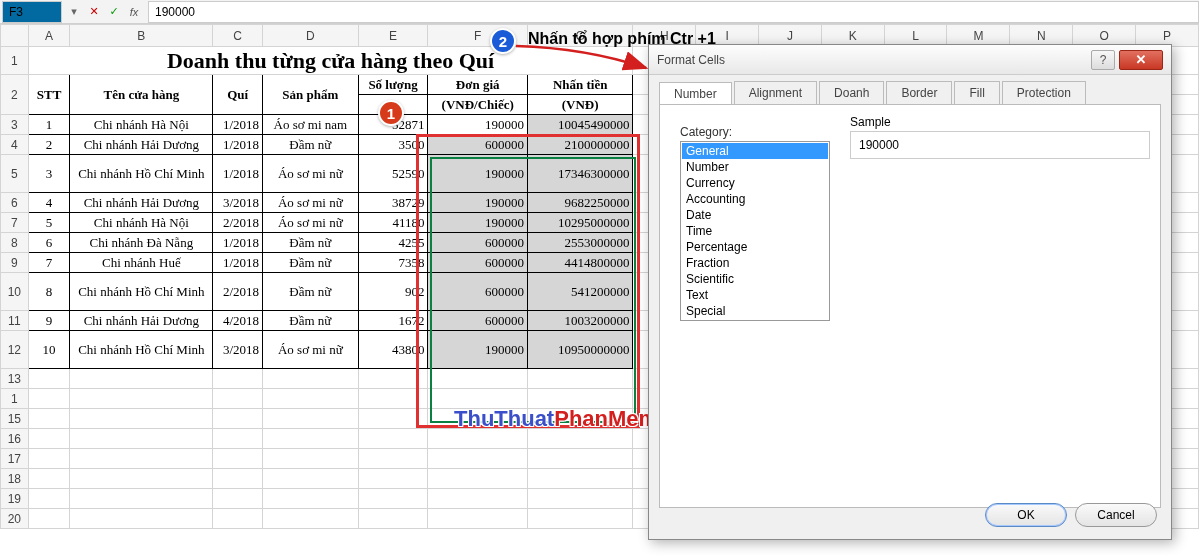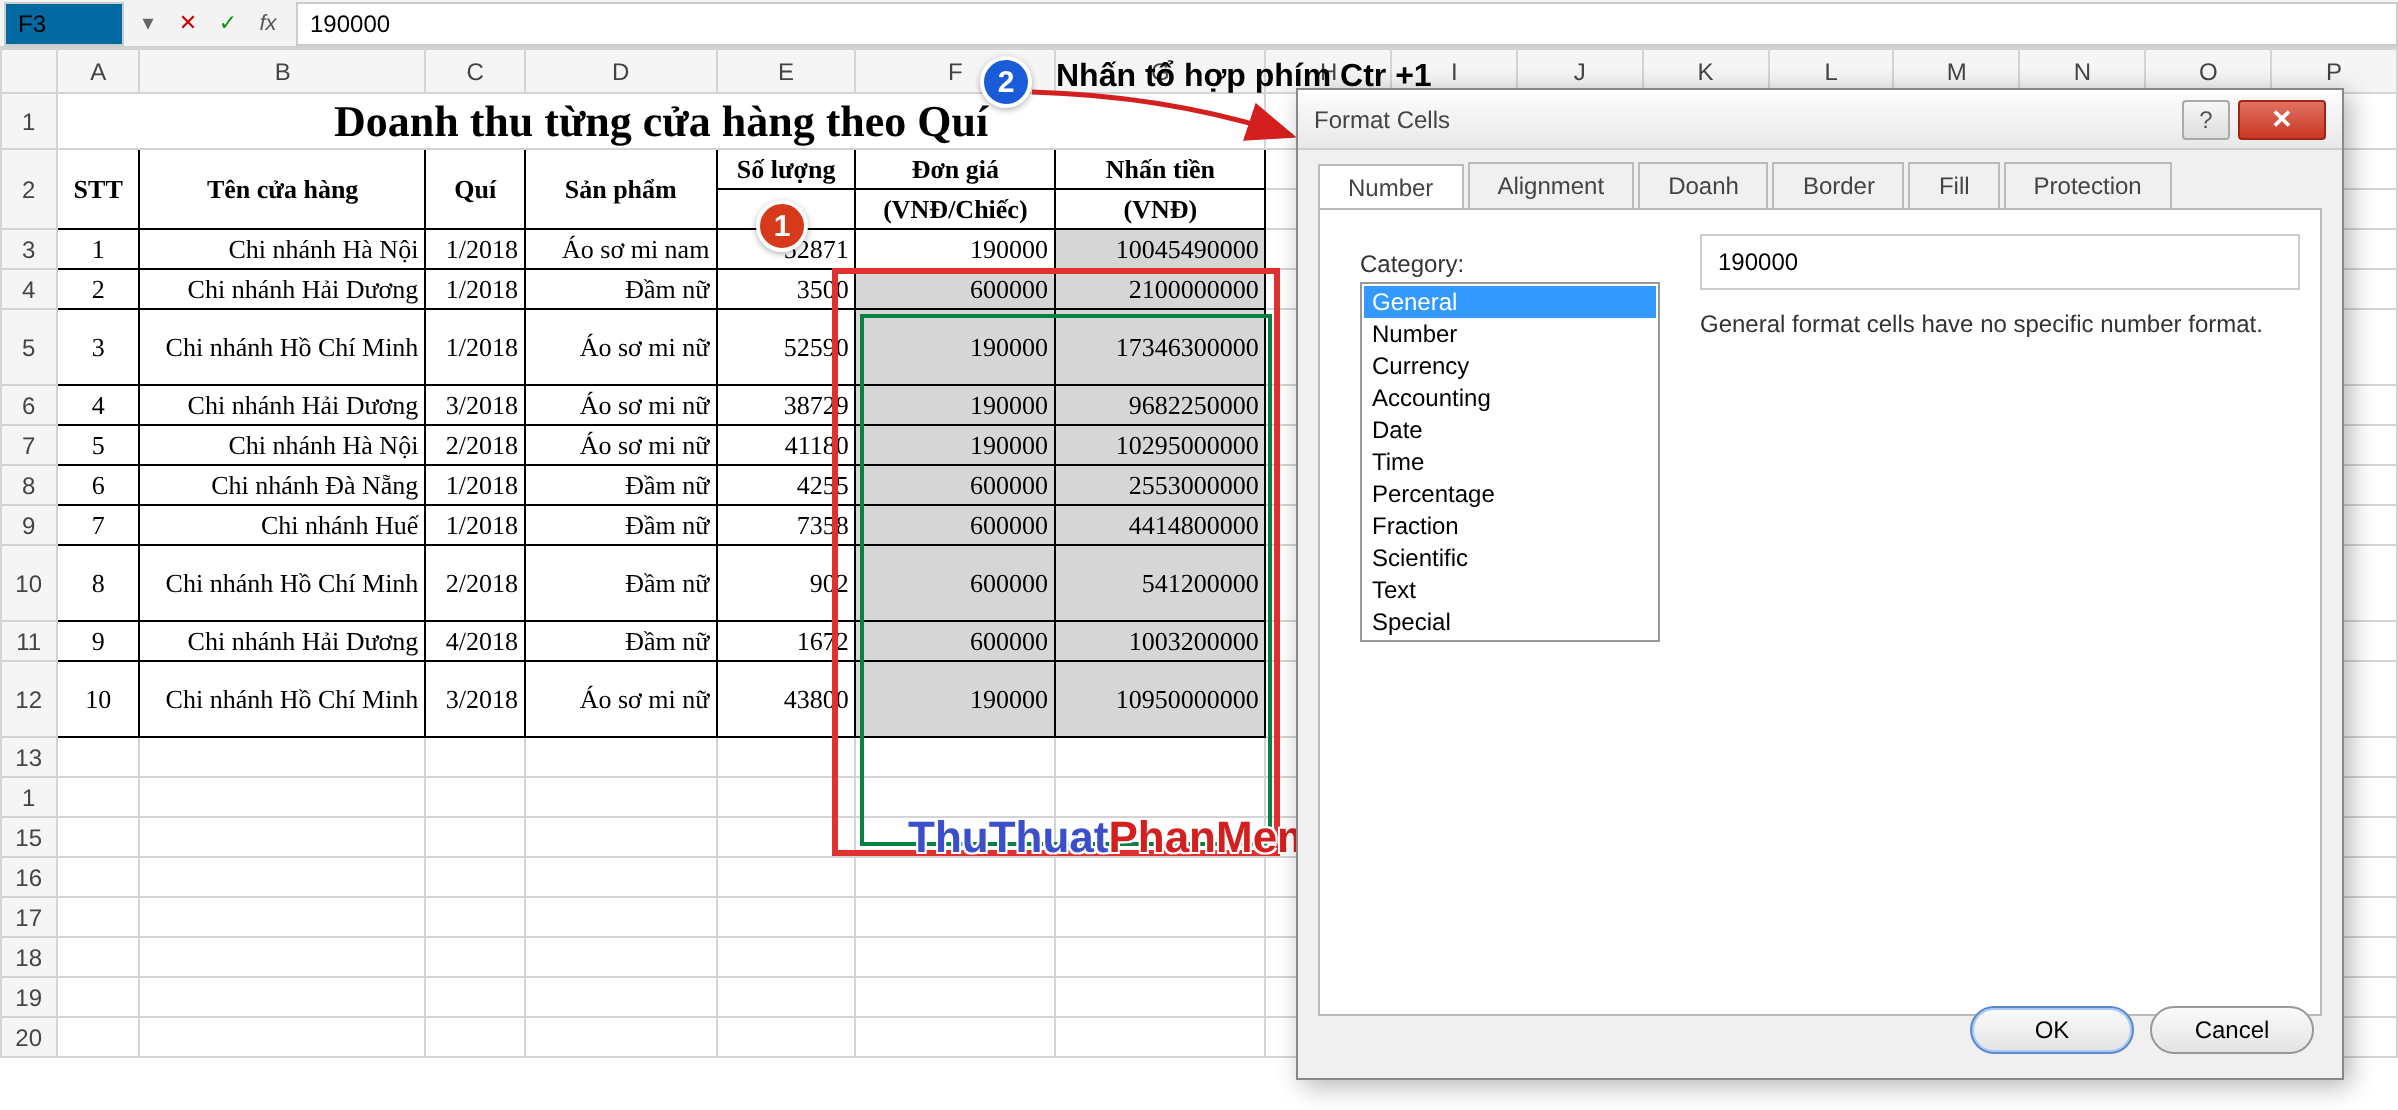--- a/index.html
+++ b/index.html
@@ -16,21 +16,21 @@
 
 
 .grid-wrap { position: relative; }
 table.grid { border-collapse: collapse; table-layout: fixed; }
 .grid th, .grid td { border: 1px solid #d4d4d4; height: 20px; padding: 0; overflow: hidden; white-space: nowrap; }
 .grid .colhdr, .grid .rowhdr { background: #f5f5f5; color: #444; font-weight: normal; font-size: 12px; text-align: center; position: relative; }
 .grid .colhdr { height: 22px; }
 .grid .rowhdr { width: 28px; }
 .grid td { background: #fff; font-size: 13px; }
 .grid td.inner { border: 1px solid #000; padding: 1px 3px; font-family: "Times New Roman", serif; }
-.grid td.txt { text-align: right; }
+.grid td.txt { text-align: center; }
 .grid td.num { text-align: right; }
 .grid td.ctr { text-align: center; }
 .title-row td { font-family: "Times New Roman", serif; font-size: 22px; font-weight: bold; text-align: center; height: 28px; }
 .hdr-row td { font-family: "Times New Roman", serif; font-weight: bold; text-align: center; vertical-align: middle; }
 .sel { background: #d6d6d6 !important; }
 .sel-border { position: absolute; border: 2px solid #0a8043; pointer-events: none; }
 .red-box { position: absolute; border: 3px solid #e03030; pointer-events: none; }
 
 
 .marker { position: absolute; width: 26px; height: 26px; border-radius: 50%; background: #d73a1a; color: #fff; display: flex; align-items: center; justify-content: center; font-weight: bold; font-size: 15px; border: 2px solid #fff; box-shadow: 0 1px 3px rgba(0,0,0,0.3); }
@@ -542,21 +542,21 @@
     <div class="tab">Alignment</div>
     <div class="tab">Doanh</div>
     <div class="tab">Border</div>
     <div class="tab">Fill</div>
     <div class="tab">Protection</div>
   </div>
   <div class="tab-pane">
     <div class="cat-label">Category:</div>
     <div class="cat-list" id="cat-list"><div class="item sel-item">General</div><div class="item">Number</div><div class="item">Currency</div><div class="item">Accounting</div><div class="item">Date</div><div class="item">Time</div><div class="item">Percentage</div><div class="item">Fraction</div><div class="item">Scientific</div><div class="item">Text</div><div class="item">Special</div><div class="item">Custom</div></div>
     <div class="right-pane">
+      <div class="sample-label">Sample</div>
       <div class="sample-box">190000</div>
-      <div class="desc">General format cells have no specific number format.</div>
     </div>
   </div>
   <div class="dlg-buttons">
     <button class="dlg-btn primary">OK</button>
     <button class="dlg-btn">Cancel</button>
   </div>
 </div>
 
 </body></html>

